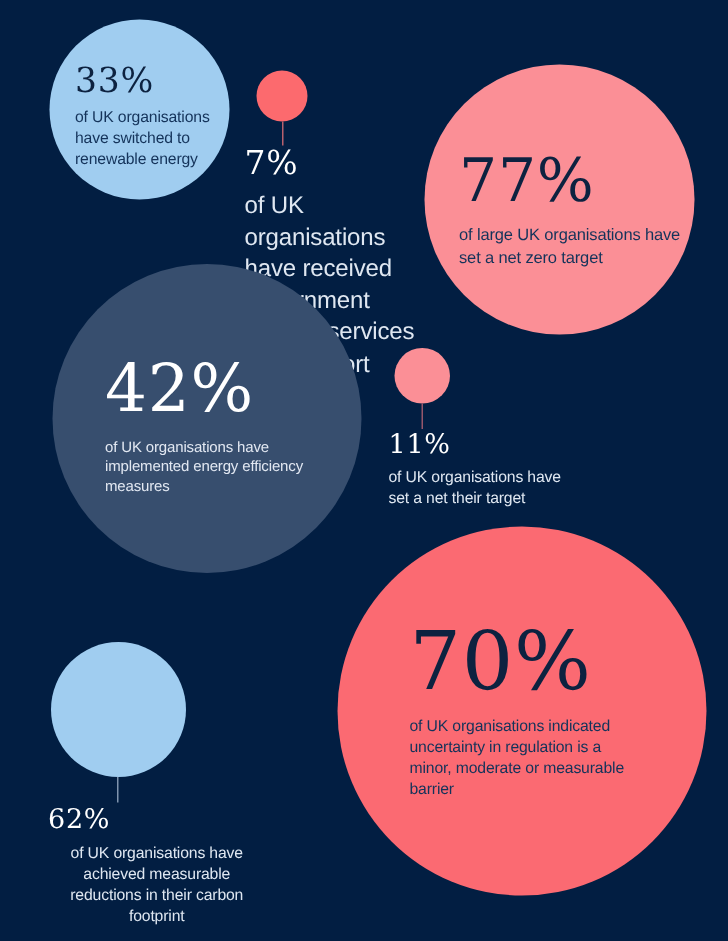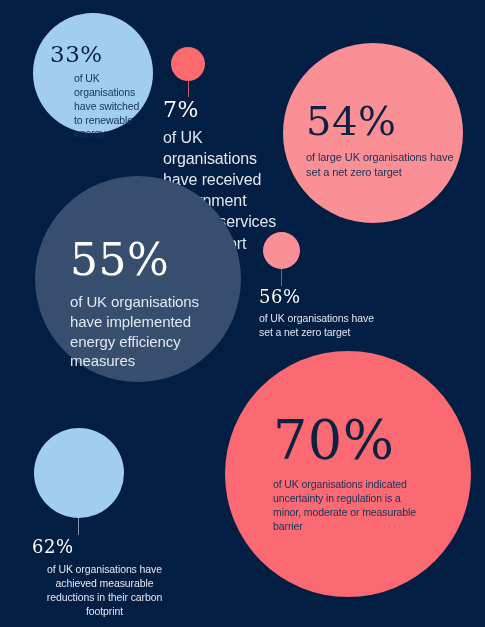--- a/index.html
+++ b/index.html
@@ -43,21 +43,21 @@
   .group {
     position: absolute;
     text-decoration: underline;
   }
 
   
   #g-33 { left: 33px; top: 13px; width: 120px; height: 120px; }
   #g-33 .bubble { left: 0; top: 0; width: 120px; height: 120px; background: #a0cdf0; }
   #g-33 .txt { position: absolute; left: 17px; top: 30px; width: 100px; }
   #g-33 .pct { font-size: 23px; color: #0d2240; }
-  #g-33 .caption { font-size: 10.5px; color: #14335a; margin-top: 6px; margin-left: 24px; }
+  #g-33 .caption { font-size: 10.5px; color: #14335a; margin-top: 6px; }
 
   
   #g-7 { left: 163px; top: 47px; width: 115px; height: 125px; }
   #g-7 .bubble { left: 8px; top: 0; width: 34px; height: 34px; background: #fc6a6e; }
   #g-7 .stem { left: 25px; top: 34px; height: 16px; background: #b8606d; }
   #g-7 .txt { position: absolute; left: 0px; top: 52px; width: 115px; }
   #g-7 .pct { font-size: 22px; color: #ffffff; }
   #g-7 .caption { font-size: 16px; color: #dfe7f1; margin-top: 6px; }
 
   
@@ -65,21 +65,21 @@
   #g-54 .bubble { left: 0; top: 0; width: 180px; height: 180px; background: #fb8f96; }
   #g-54 .txt { position: absolute; left: 23px; top: 58px; width: 148px; }
   #g-54 .pct { font-size: 40px; color: #0d2240; }
   #g-54 .caption { font-size: 11px; color: #14335a; margin-top: 9px; }
 
   
   #g-59 { left: 35px; top: 176px; width: 206px; height: 206px; }
   #g-59 .bubble { left: 0; top: 0; width: 206px; height: 206px; background: #374e6e; }
   #g-59 .txt { position: absolute; left: 35px; top: 62px; width: 140px; }
   #g-59 .pct { font-size: 44px; color: #ffffff; }
-  #g-59 .caption { font-size: 15px; color: #e2e8f2; margin-top: 10px; }
+  #g-59 .caption { font-size: 10px; color: #e2e8f2; margin-top: 10px; }
 
   
   #g-11 { left: 259px; top: 232px; width: 120px; height: 110px; }
   #g-11 .bubble { left: 4px; top: 0; width: 37px; height: 37px; background: #fb8f96; }
   #g-11 .stem { left: 22px; top: 37px; height: 17px; background: #96566b; }
   #g-11 .txt { position: absolute; left: 0px; top: 56px; width: 120px; }
   #g-11 .pct { font-size: 18px; color: #ffffff; }
   #g-11 .caption { font-size: 10.5px; color: #dfe7f1; margin-top: 6px; }
 
   
@@ -115,39 +115,39 @@
     <div class="stem"></div>
     <div class="txt">
       <div class="pct">7%</div>
       <div class="caption">of UK organisations have received government backed services and support</div>
     </div>
   </div>
 
   <div class="group" id="g-54">
     <div class="bubble" style="background: rgb(251, 143, 150);"></div>
     <div class="txt">
-      <div class="pct">54%</div>
+      <div class="pct">77%</div>
       <div class="caption">of large UK organisations have set a net zero target</div>
     </div>
   </div>
 
   <div class="group" id="g-59">
     <div class="bubble" style="background: rgb(55, 78, 110);"></div>
     <div class="txt">
-      <div class="pct">55%</div>
+      <div class="pct">42%</div>
       <div class="caption">of UK organisations have implemented energy efficiency measures</div>
     </div>
   </div>
 
   <div class="group" id="g-11">
     <div class="bubble" style="background: rgb(251, 143, 150);"></div>
     <div class="stem"></div>
     <div class="txt">
-      <div class="pct">56%</div>
-      <div class="caption">of UK organisations have set a net zero target</div>
+      <div class="pct">11%</div>
+      <div class="caption">of UK organisations have set a net their target</div>
     </div>
   </div>
 
   <div class="group" id="g-70">
     <div class="bubble" style="background: rgb(251, 106, 114);"></div>
     <div class="txt">
       <div class="pct">70%</div>
       <div class="caption">of UK organisations indicated uncertainty in regulation is a minor, moderate or measurable barrier</div>
     </div>
   </div>

